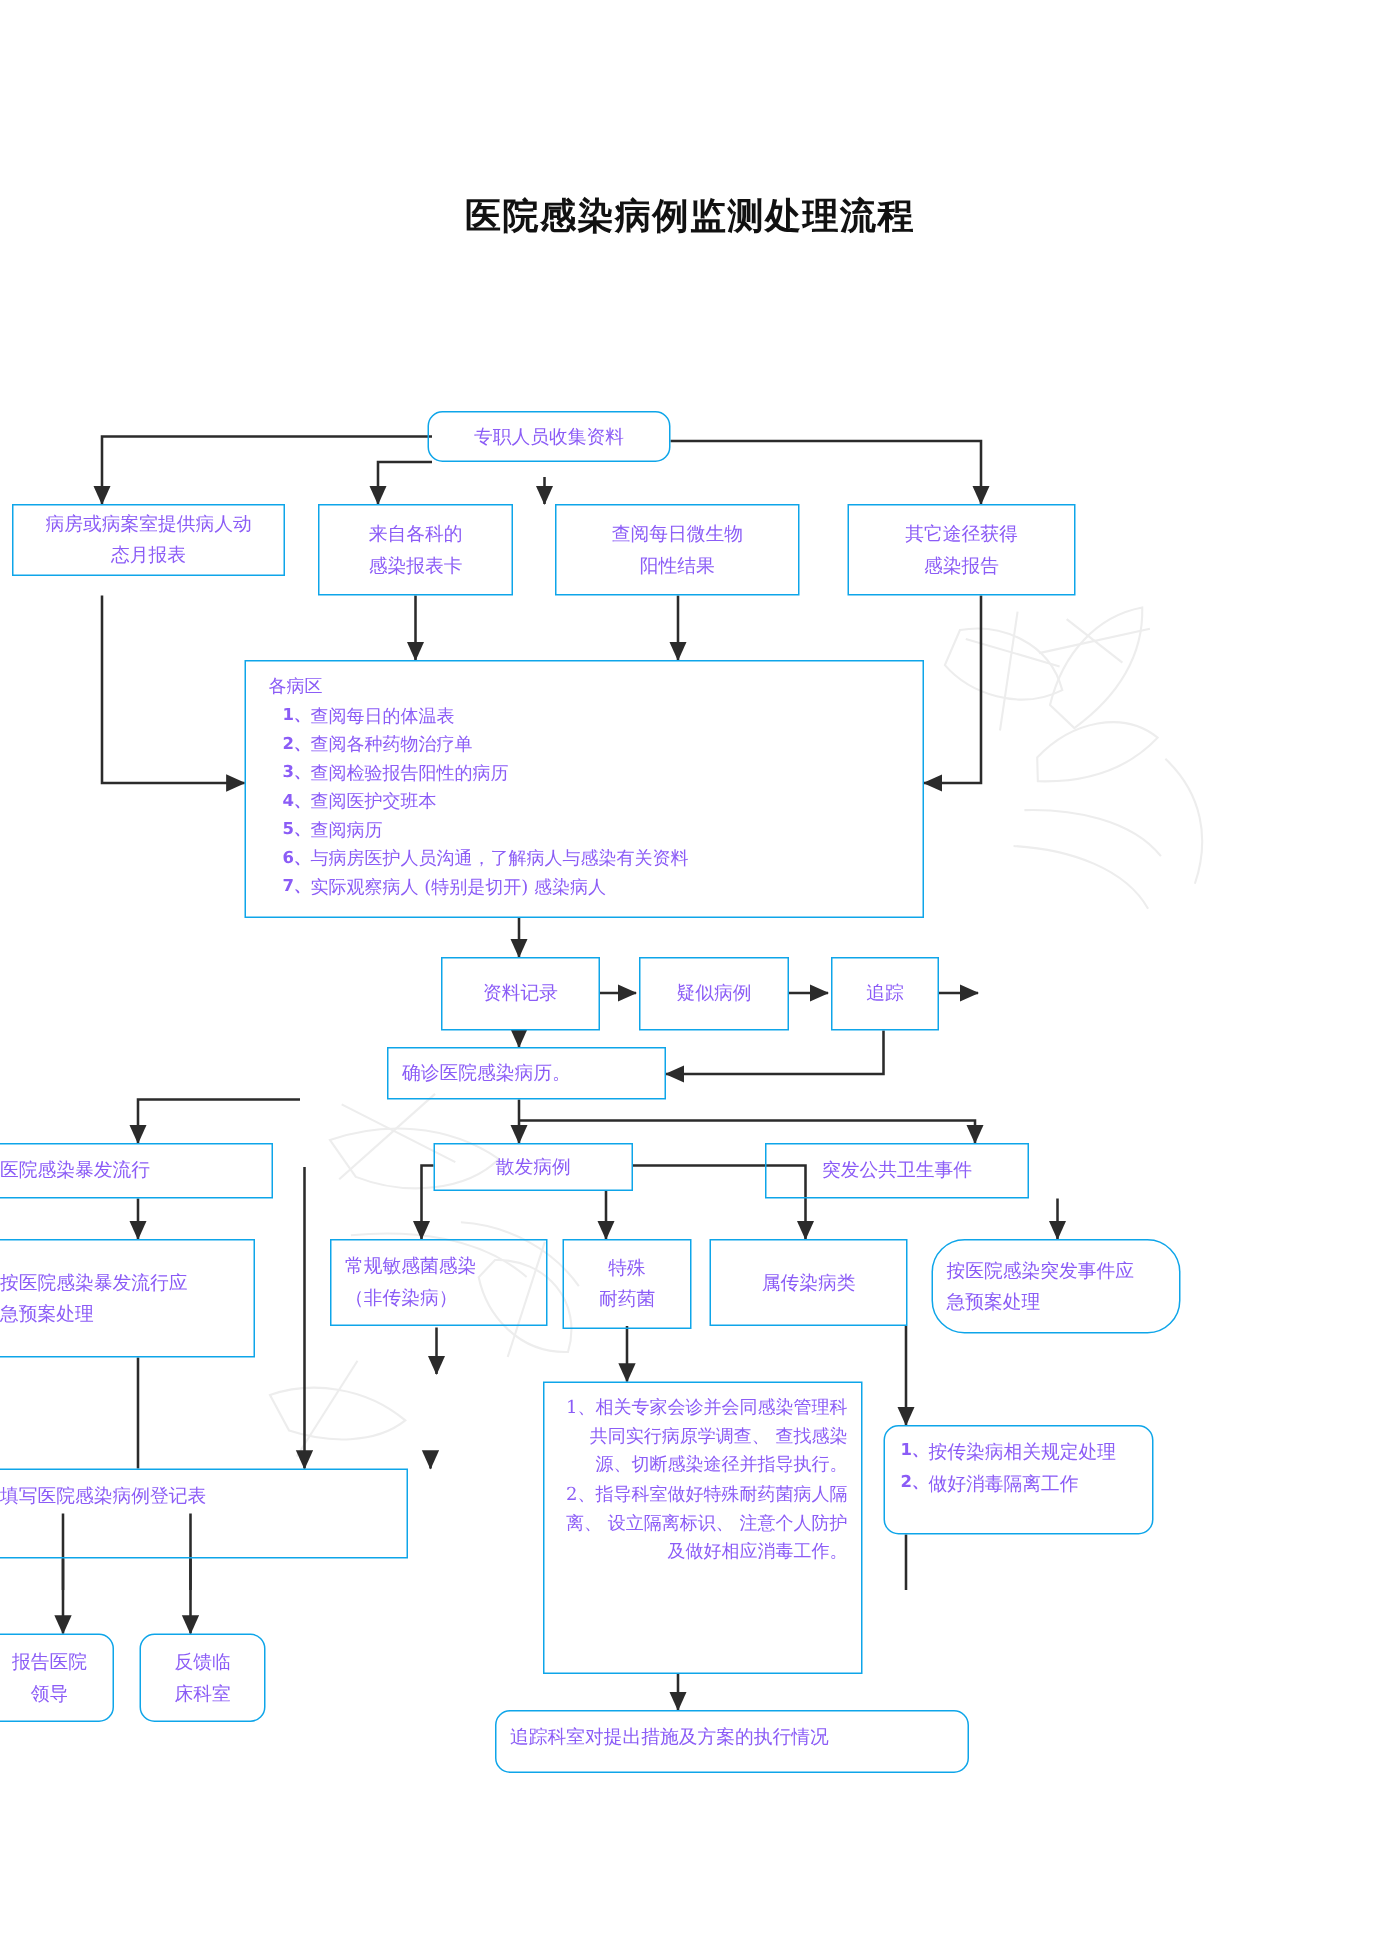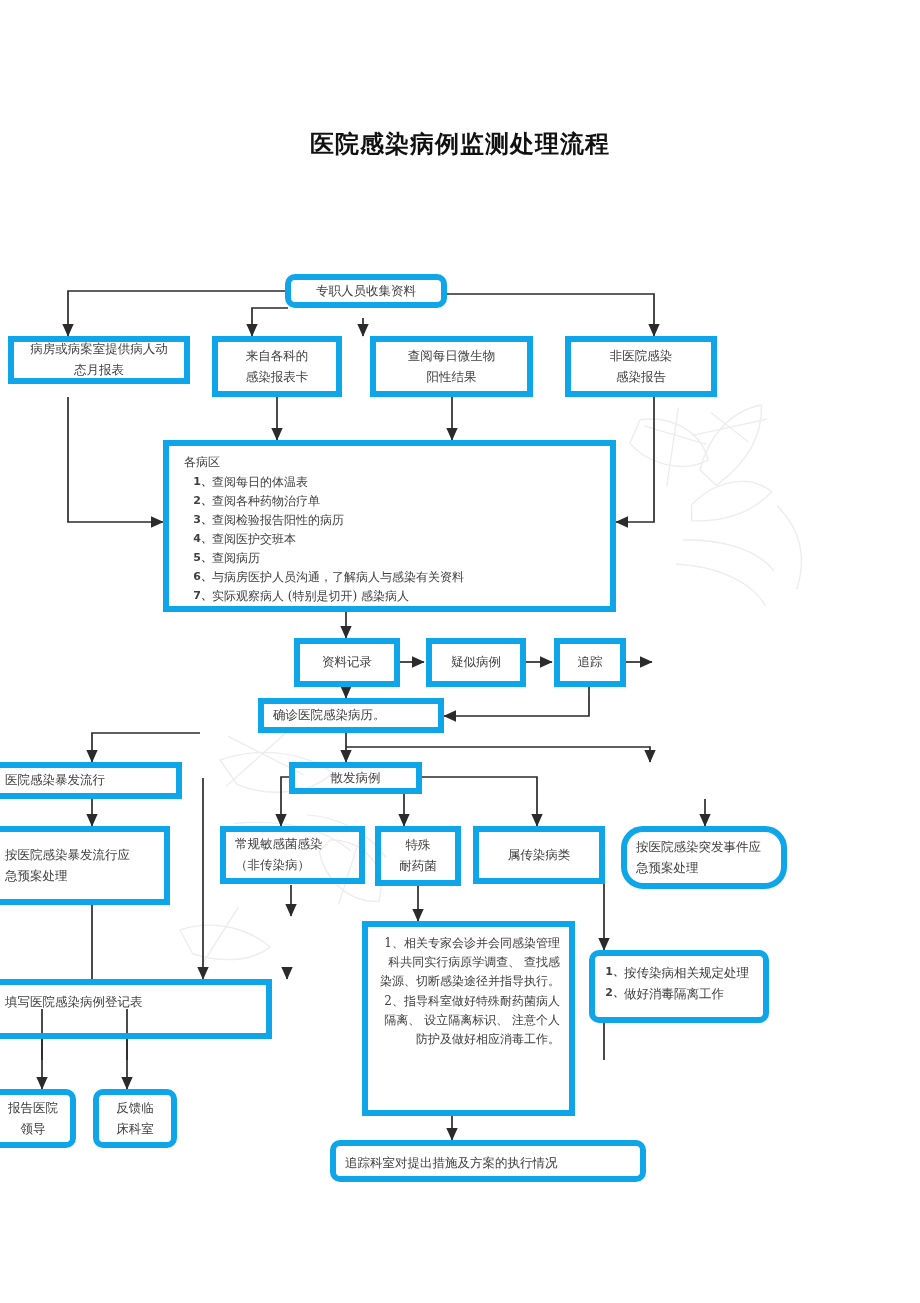--- a/index.html
+++ b/index.html
@@ -39,26 +39,26 @@
     font-family:"DejaVu Serif","Liberation Serif",serif;
     font-size:24px;
     font-weight:600;
     letter-spacing:1px;
     color:#111;
     z-index:3;
   }
   .node{
     position:absolute;
     box-sizing:border-box;
-    border:6px solid #0ea5e9;
+    border:1px solid #0ea5e9;
     background:transparent;
     font-family:"DejaVu Serif","Liberation Serif",serif;
     font-size:12.5px;
     line-height:1.65;
-    color:#404040;
+    color:#8b5cf6;
   }
   .node.round{ border-radius:10px; }
   .node .inner{
     width:100%;
     height:100%;
     box-sizing:border-box;
     display:flex;
     flex-direction:column;
     justify-content:center;
     align-items:center;
@@ -232,21 +232,21 @@
       <div class="inner">来自各科的
 感染报表卡</div>
     </div>
 
     <div class="node" style="left:370px; top:336px; width:163px; height:61px;">
       <div class="inner">查阅每日微生物
 阳性结果</div>
     </div>
 
     <div class="node" style="left:565px; top:336px; width:152px; height:61px;">
-      <div class="inner">非医院感染
+      <div class="inner">其它途径获得
 感染报告</div>
     </div>
 
     <div class="node left listnode" style="left:163px; top:440px; width:453px; height:172px;">
       <div class="inner">
         <div class="lhead">各病区</div>
         <div class="listrow">
           <span class="num">1、</span>
           <span class="txt">查阅每日的体温表</span>
         </div>
@@ -295,20 +295,23 @@
     </div>
 
     <div class="node leftmid" style="left:-10px; top:762px; width:192px; height:37px;">
       <div class="inner">医院感染暴发流行</div>
     </div>
 
     <div class="node" style="left:289px; top:762px; width:133px; height:32px;">
       <div class="inner">散发病例</div>
     </div>
 
+    <div class="node" style="left:510px; top:762px; width:176px; height:37px;">
+      <div class="inner">突发公共卫生事件</div>
+    </div>
 
     <div class="node leftmid" style="left:-10px; top:826px; width:180px; height:79px;">
       <div class="inner">按医院感染暴发流行应
 急预案处理</div>
     </div>
 
     <div class="node leftmid" style="left:220px; top:826px; width:145px; height:58px;">
       <div class="inner">常规敏感菌感染
 （非传染病）</div>
     </div>

